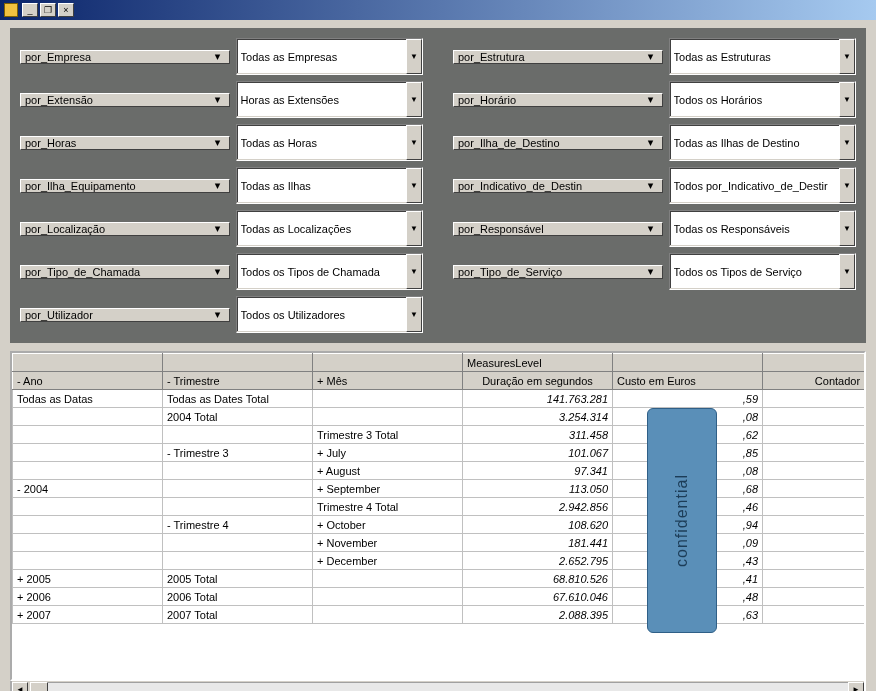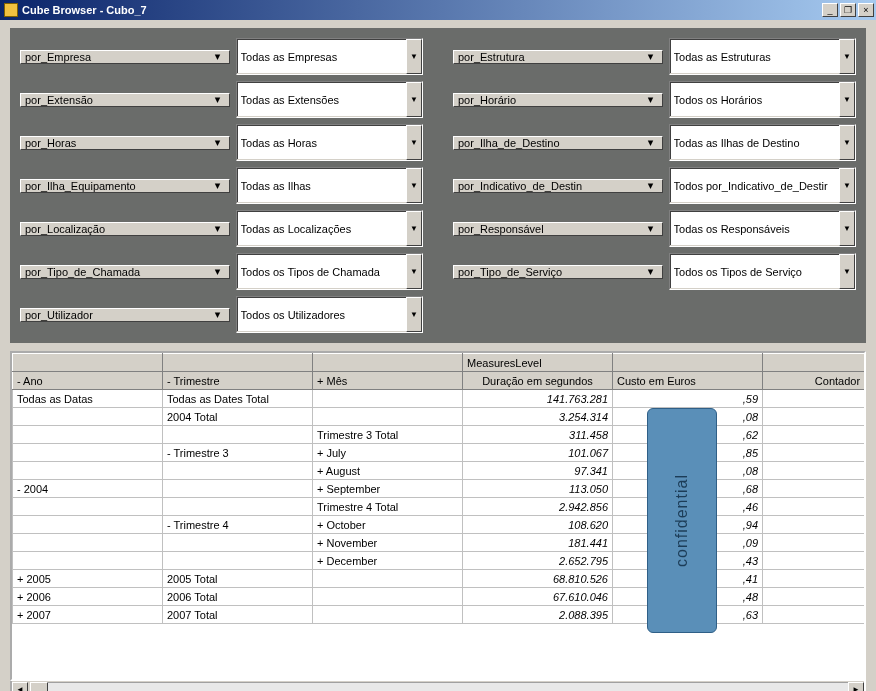--- a/index.html
+++ b/index.html
@@ -176,21 +176,20 @@
     display:flex; align-items:center; 
     cursor:default;
   }
   .footer .btn span { text-decoration:underline; text-decoration-color:#000; }
 </style>
 </head>
 <body>
 
 <div class="titlebar">
   <div class="app-icon"></div>
-  <div class="title">Cube Browser - Cubo_7</div>
   <div class="winbtns">
     <div class="winbtn">_</div>
     <div class="winbtn">❐</div>
     <div class="winbtn">×</div>
   </div>
 </div>
 
 <div class="filter-area">
   <div class="filter-col" id="filters-left">
       <div class="filter-row">
@@ -202,21 +201,21 @@
           <span class="ctext">Todas as Empresas</span>
           <span class="cbtn">▼</span>
         </div>
       </div>
       <div class="filter-row">
         <div class="dim-btn">
           <span>por_Extensão</span>
           <span class="caret">▾</span>
         </div>
         <div class="combo">
-          <span class="ctext">Todas as Extensões</span>
+          <span class="ctext">Horas as Extensões</span>
           <span class="cbtn">▼</span>
         </div>
       </div>
       <div class="filter-row">
         <div class="dim-btn">
           <span>por_Horas</span>
           <span class="caret">▾</span>
         </div>
         <div class="combo">
           <span class="ctext">Todas as Horas</span>

